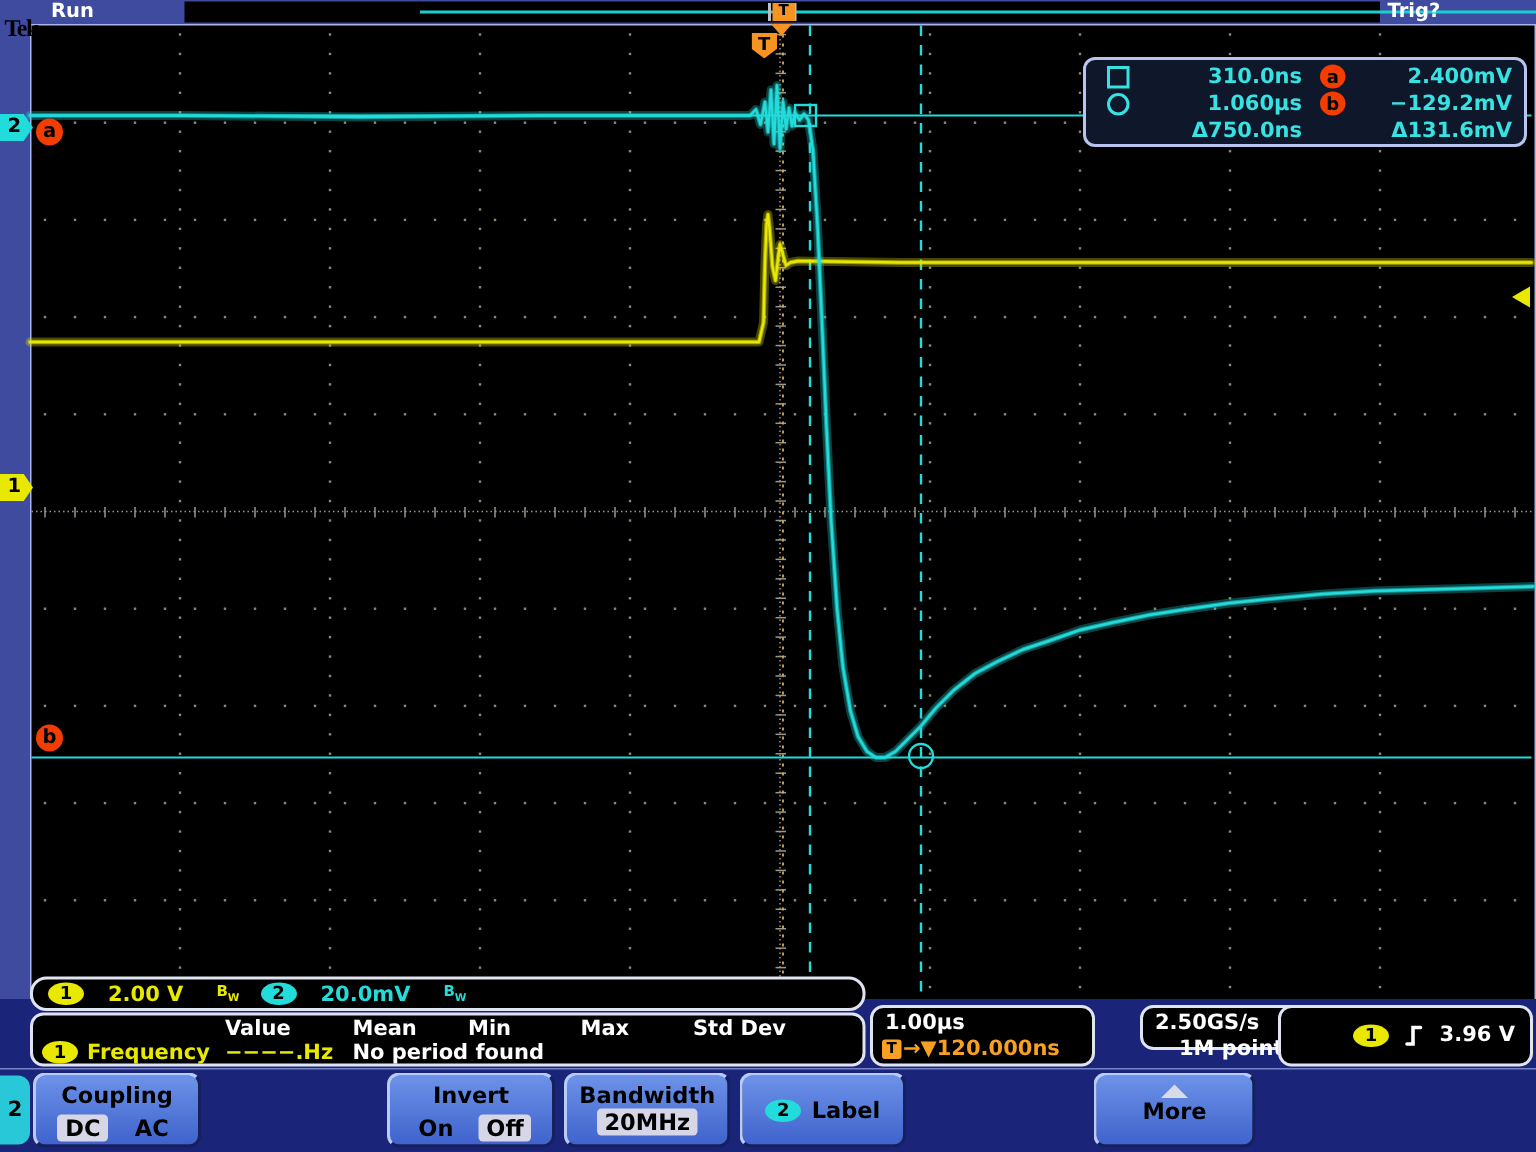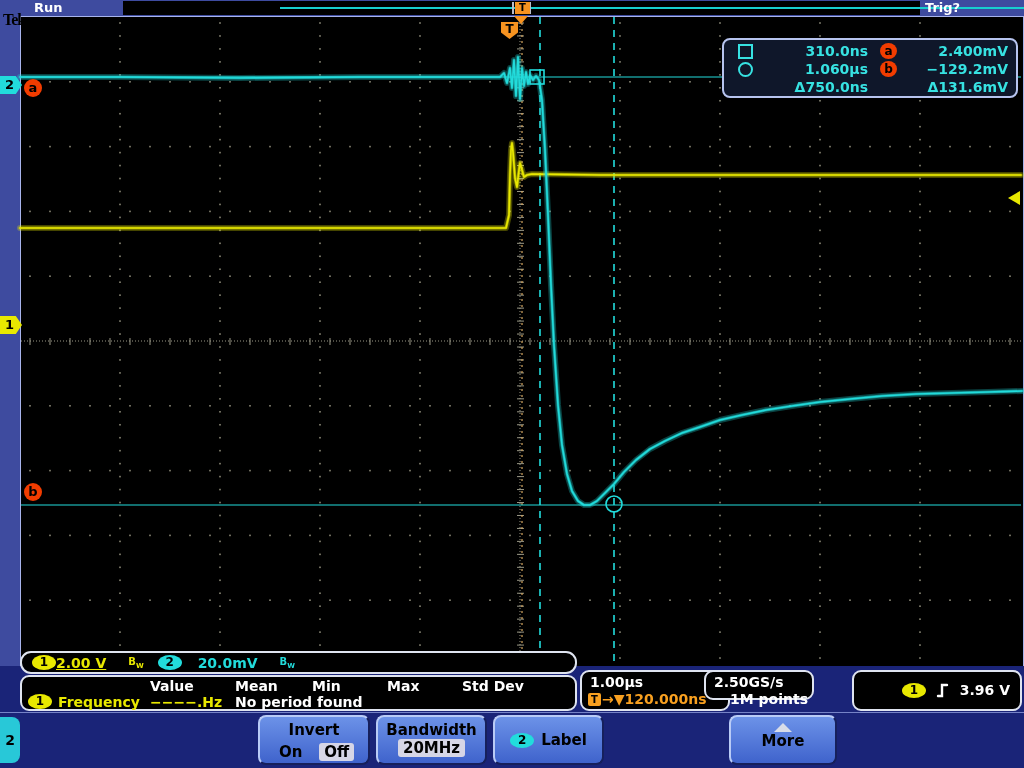--- a/index.html
+++ b/index.html
@@ -61,21 +61,21 @@
   .yellow-badge{background:#e8e800;}
   .cyan-badge{background:#22dcdc;}
   .yellow-text{color:#e8e800;}
   .cyan-text{color:#22dcdc;}
   .bw-ind{font-size:10px;font-weight:bold;}
   .bw-ind sub{font-size:7px;}
   .meas-box{left:20px;top:675px;width:557px;height:36px;}
   .meas-box .hdr{position:absolute;top:1px;color:#fff;}
   .meas-box .rowline{position:absolute;top:17px;}
   .tb-box{left:580px;top:670px;width:150px;height:41px;}
-  .acq-box{left:704px;top:670px;width:110px;height:30px;}
+  .acq-box{left:760px;top:670px;width:110px;height:30px;}
   .trig-box{left:852px;top:670px;width:170px;height:41px;}
   .tb-line1{position:absolute;left:8px;top:2px;}
   .tb-line2{position:absolute;left:6px;top:19px;color:#f8a020;display:flex;align-items:center;}
   .tb-trig-badge{display:inline-block;width:13px;height:13px;background:#f8a020;border-radius:2px;
     color:#000;font-size:10px;font-weight:bold;text-align:center;line-height:13px;margin-right:1px;}
   .trig-box .oval-badge{position:absolute;left:48px;top:11px;}
   .edge-glyph{position:absolute;left:82px;top:9px;}
   .trig-level-text{position:absolute;right:10px;top:10px;}
   .dt-box{left:903px;top:721px;width:119px;height:44px;border-radius:10px;text-align:center;
     font-size:13.5px;line-height:20px;padding-top:2px;}
@@ -1060,21 +1060,21 @@
   <span></span>
   <span class="num">Δ750.0ns</span>
   <span></span>
   <span class="num">Δ131.6mV</span>
 </div>
 
 <div class="bottom-strip"></div>
 
 <div class="readout-box scale-bar">
   <span class="oval-badge yellow-badge" style="margin-left:10px;">1</span>
-  <span class="yellow-text" style="text-decoration:underline;">2.00 V</span>
+  <span class="yellow-text" style="margin-left:16px;">2.00 V</span>
   <span class="bw-ind yellow-text" style="margin-left:22px;"><span>B</span><sub>W</sub></span>
   <span class="oval-badge cyan-badge" style="margin-left:14px;">2</span>
   <span class="cyan-text" style="margin-left:16px;">20.0mV</span>
   <span class="bw-ind cyan-text" style="margin-left:22px;"><span>B</span><sub>W</sub></span>
 </div>
 
 <div class="readout-box meas-box">
   <span class="hdr" style="left:128px;">Value</span>
   <span class="hdr" style="left:213px;">Mean</span>
   <span class="hdr" style="left:290px;">Min</span>
@@ -1109,20 +1109,27 @@
 </div>
 
 <div class="readout-box dt-box">
   <div>18 Dec 2020</div>
   <div>12:41:33</div>
 </div>
 
 <div class="menu-bar">
   <div class="chan-tab">2</div>
 
+  <div class="menu-btn btn-coupling">
+    <div class="btn-title">Coupling</div>
+    <div class="opt-row">
+      <span class="opt sel">DC</span>
+      <span class="opt">AC</span>
+    </div>
+  </div>
 
 
   <div class="menu-btn btn-invert">
     <div class="btn-title">Invert</div>
     <div class="opt-row">
       <span class="opt">On</span>
       <span class="opt sel">Off</span>
     </div>
   </div>
 

